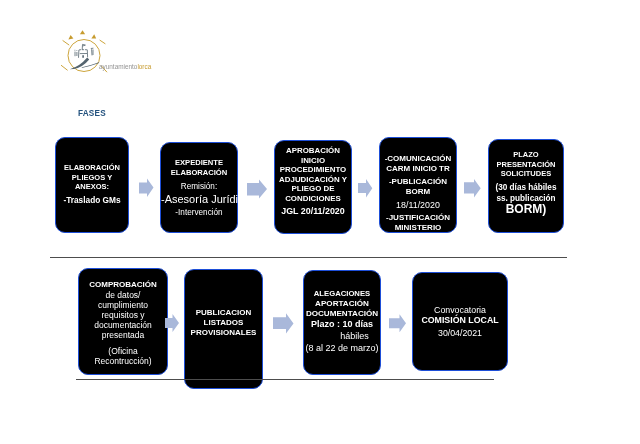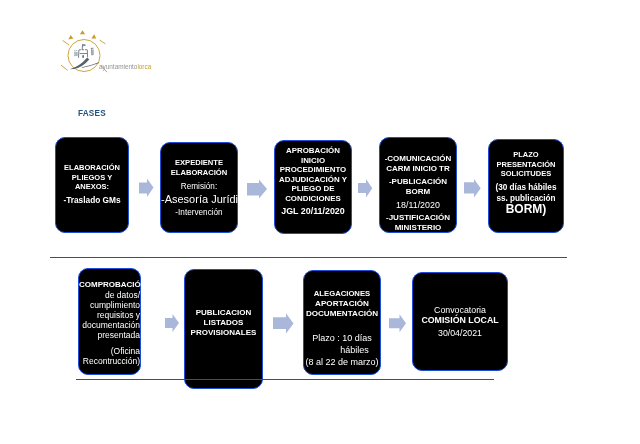--- a/index.html
+++ b/index.html
@@ -85,42 +85,42 @@
   <div class="b">PLAZO</div>
   <div class="b">PRESENTACIÓN</div>
   <div class="b">SOLICITUDES</div>
   <div class="b" style="margin-top:3px;line-height:11px;font-size:8.2px;">(30 días hábiles</div>
   <div class="b" style="line-height:11px;font-size:8.2px;">ss. publicación</div>
   <div class="b" style="line-height:11px;font-size:12px;text-align:center;">BORM)</div>
 </div>
 
 <div class="hr" style="left:50px;top:256.5px;width:517px;"></div>
 
-<div class="box" style="left:78px;top:268px;width:63px;height:107px;padding-top:11px;line-height:10px;font-size:8.5px;text-align:right;">
+<div class="box" style="left:78px;top:268px;width:90px;height:107px;padding-top:11px;line-height:10px;font-size:8.5px;">
   <div class="b" style="font-size:8px;">COMPROBACIÓN</div>
   <div>de datos/</div>
   <div>cumplimiento</div>
   <div>requisitos y</div>
   <div>documentación</div>
   <div>presentada</div>
   <div style="margin-top:5.5px;">(Oficina</div>
   <div>Recontrucción)</div>
 </div>
 
 <div class="box" style="left:184px;top:269px;width:79px;height:120px;padding-top:38px;line-height:10px;font-size:8px;">
   <div class="b">PUBLICACION</div>
   <div class="b">LISTADOS</div>
   <div class="b">PROVISIONALES</div>
 </div>
 
 <div class="box" style="left:303px;top:270px;width:78px;height:105px;padding-top:18px;line-height:10px;">
   <div class="b" style="font-size:7.7px;">ALEGACIONES</div>
   <div class="b" style="font-size:8.1px;">APORTACIÓN</div>
   <div class="b" style="font-size:8.1px;">DOCUMENTACIÓN</div>
-  <div style="margin-top:14px;line-height:11.5px;font-size:9px;">Plazo : 10 días</div>
+  <div style="margin-top:0;line-height:11.5px;font-size:9px;font-weight:bold;">Plazo : 10 días</div>
   <div style="line-height:11.5px;font-size:9px;padding-left:25px;">hábiles</div>
   <div style="margin-top:1px;line-height:11.5px;font-size:9px;">(8 al 22 de marzo)</div>
 </div>
 
 <div class="box" style="left:412px;top:272px;width:96px;height:99px;padding-top:32px;line-height:10px;font-size:8.8px;">
   <div>Convocatoria</div>
   <div class="b">COMISIÓN LOCAL</div>
   <div style="margin-top:3px;">30/04/2021</div>
 </div>
 

